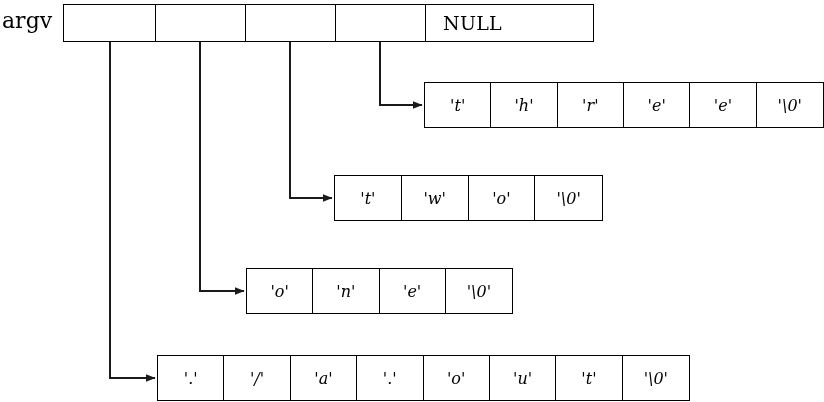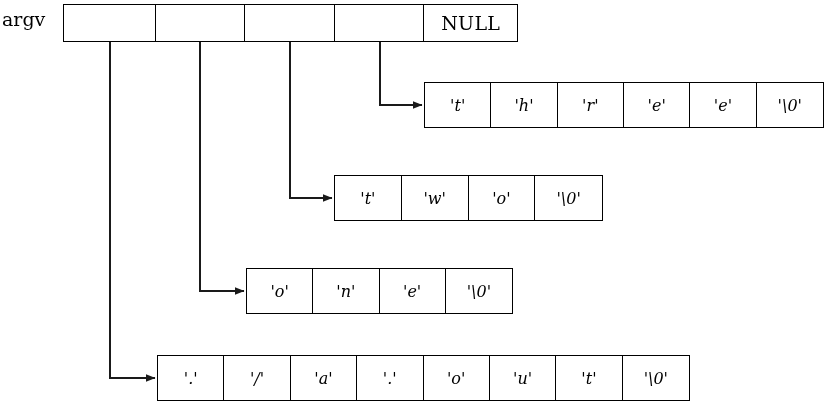--- a/index.html
+++ b/index.html
@@ -19,21 +19,21 @@
     position: absolute;
     left: 0; top: 0;
     width: 824px;
     height: 402px;
     pointer-events: none;
   }
   .argv-label {
     position: absolute;
     left: 2px;
     top: 10px;
-    font-size: 19px;
+    font-size: 22px;
     line-height: 1;
     color: #000000;
     font-family: "DejaVu Serif", "Liberation Serif", serif;
     white-space: nowrap;
   }
   .row {
     position: absolute;
     display: flex;
     box-sizing: border-box;
     border: 1px solid #000000;
@@ -88,21 +88,21 @@
       <path d="M 200,14 L 200,291 L 244,291" fill="none" stroke="#1a1a1a" stroke-width="2" marker-end="url(#arrowhead)"></path>
     </g>
 
     <g>
       <path d="M 110,14 L 110,378 L 155,378" fill="none" stroke="#1a1a1a" stroke-width="2" marker-end="url(#arrowhead)"></path>
     </g>
   </svg>
 
   <div class="argv-label">argv</div>
 
-  <div class="row" id="argv-array" style="left:63px; top:4px; width:455px; height:38px;">
+  <div class="row" id="argv-array" style="left:63px; top:4px; width:531px; height:38px;">
     <div class="cell ptr" style="width:92px;"></div>
     <div class="cell ptr" style="width:90px;"></div>
     <div class="cell ptr" style="width:90px;"></div>
     <div class="cell ptr" style="width:90px;"></div>
     <div class="cell nullcell" style="width:93px;">NULL</div>
   </div>
 
   <div class="row" style="left:424px; top:82px; width:400px; height:46px;">
     <div class="cell" style="width:66.6px;">'t'</div>
     <div class="cell" style="width:66.6px;">'h'</div>

